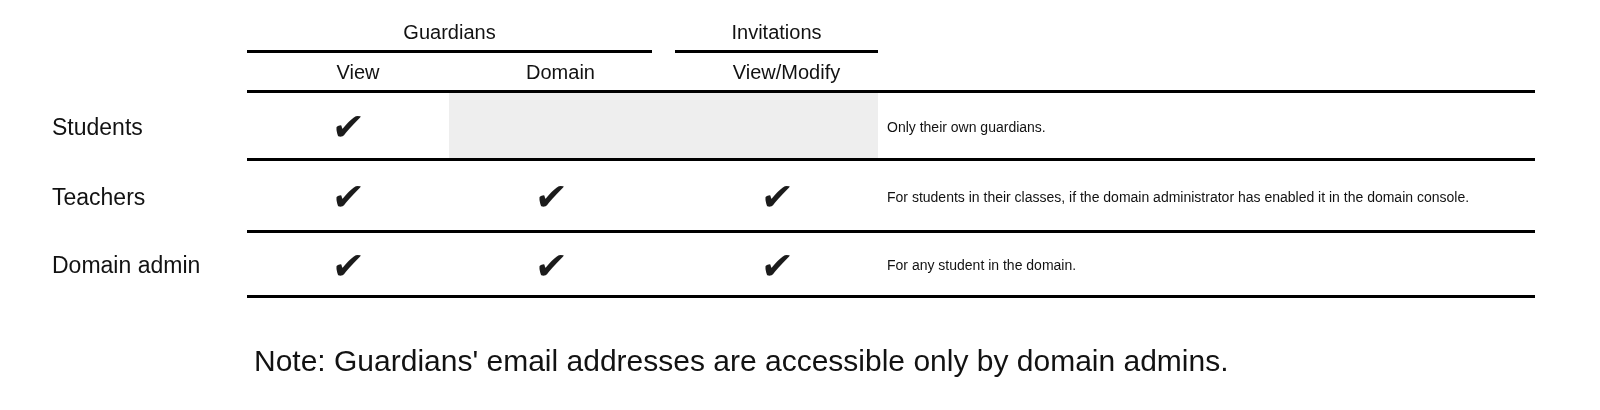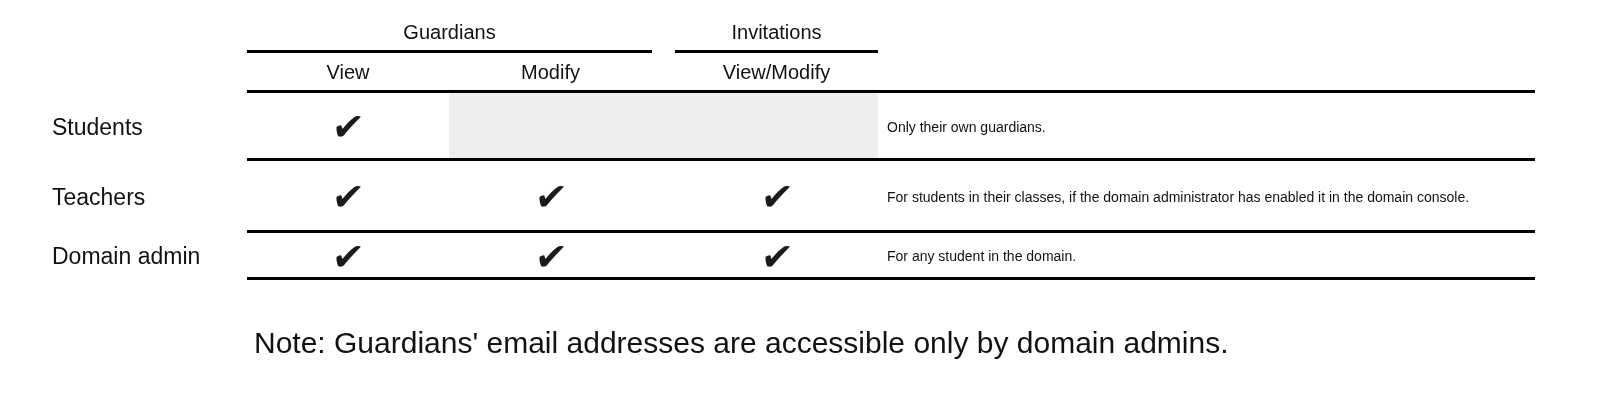--- a/index.html
+++ b/index.html
@@ -17,24 +17,24 @@
     padding-top: 10px;
   }
   
   .grid-row {
     display: grid;
     grid-template-columns: 247px 202px 203px 23px 203px 657px 65px;
     position: relative;
     width: 1600px;
   }
   .row-ghead  { height: 43px; }
-  .row-subhead{ height: 40px; }
+  .row-subhead{ height: 40px; padding-left: 10px; }
   .row-students { height: 68px; }
   .row-teachers { height: 72px; }
-  .row-admin    { height: 47px; }
+  .row-admin    { height: 65px; }
 
   
   .rule::after {
     content: "";
     position: absolute;
     left: 247px;
     right: 65px;
     bottom: 0;
     height: 3px;
     background: #000000;
@@ -110,21 +110,21 @@
     <div class="cell"></div>
     <div class="cell ghead-text ghead-guardians">Guardians</div>
     <div class="cell ghead-invitations ghead-text" style="grid-column:5/6">Invitations</div>
     <div class="gline gline-guardians"></div>
     <div class="gline gline-invitations"></div>
   </div>
 
   <div class="grid-row row-subhead rule">
     <div class="cell"></div>
     <div class="cell subhead-text">View</div>
-    <div class="cell subhead-text">Modify</div>
+    <div class="cell subhead-text">Domain</div>
     <div class="cell"></div>
     <div class="cell subhead-text">View/Modify</div>
     <div class="cell"></div>
   </div>
 
   <div class="grid-row row-students rule">
     <div class="disabled-fill"></div>
     <div class="cell cell-label">Students</div>
     <div class="cell">
       <span class="check">✔</span>

